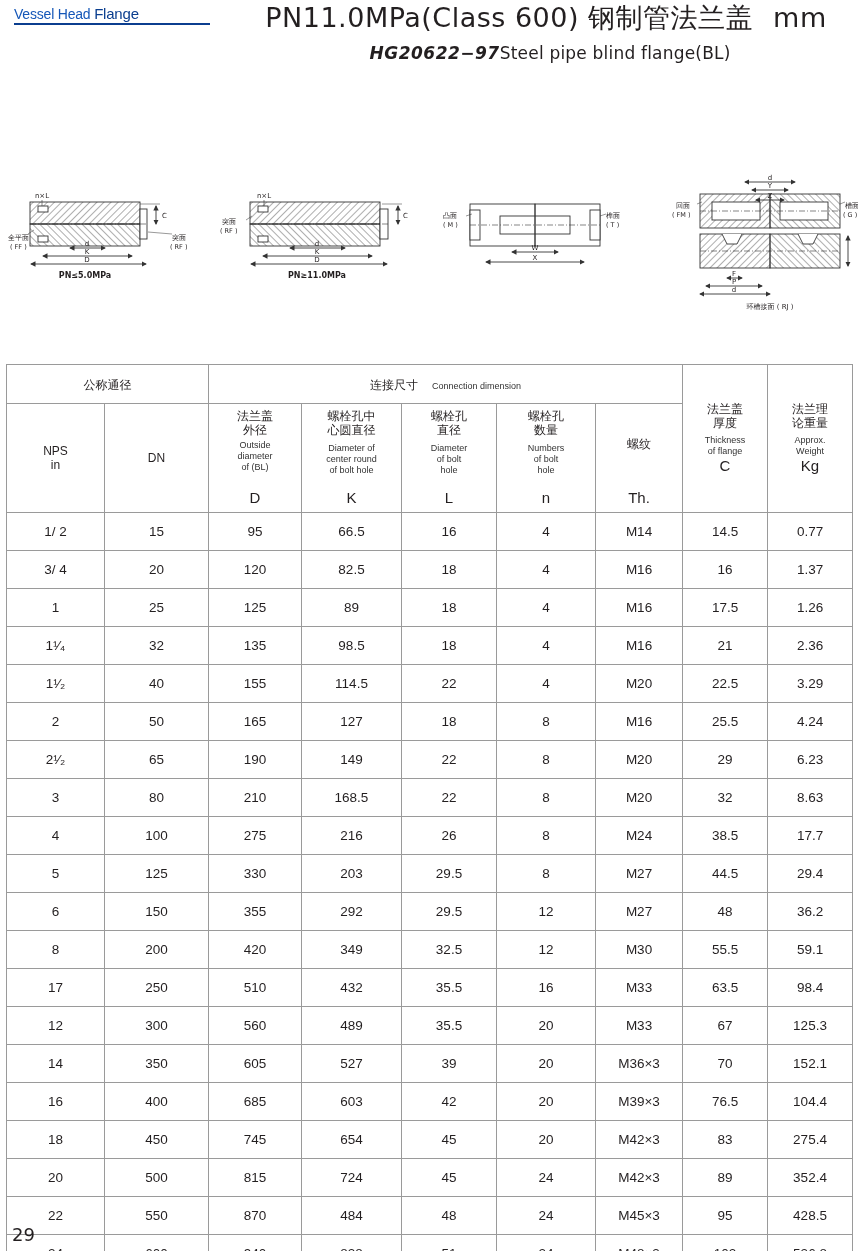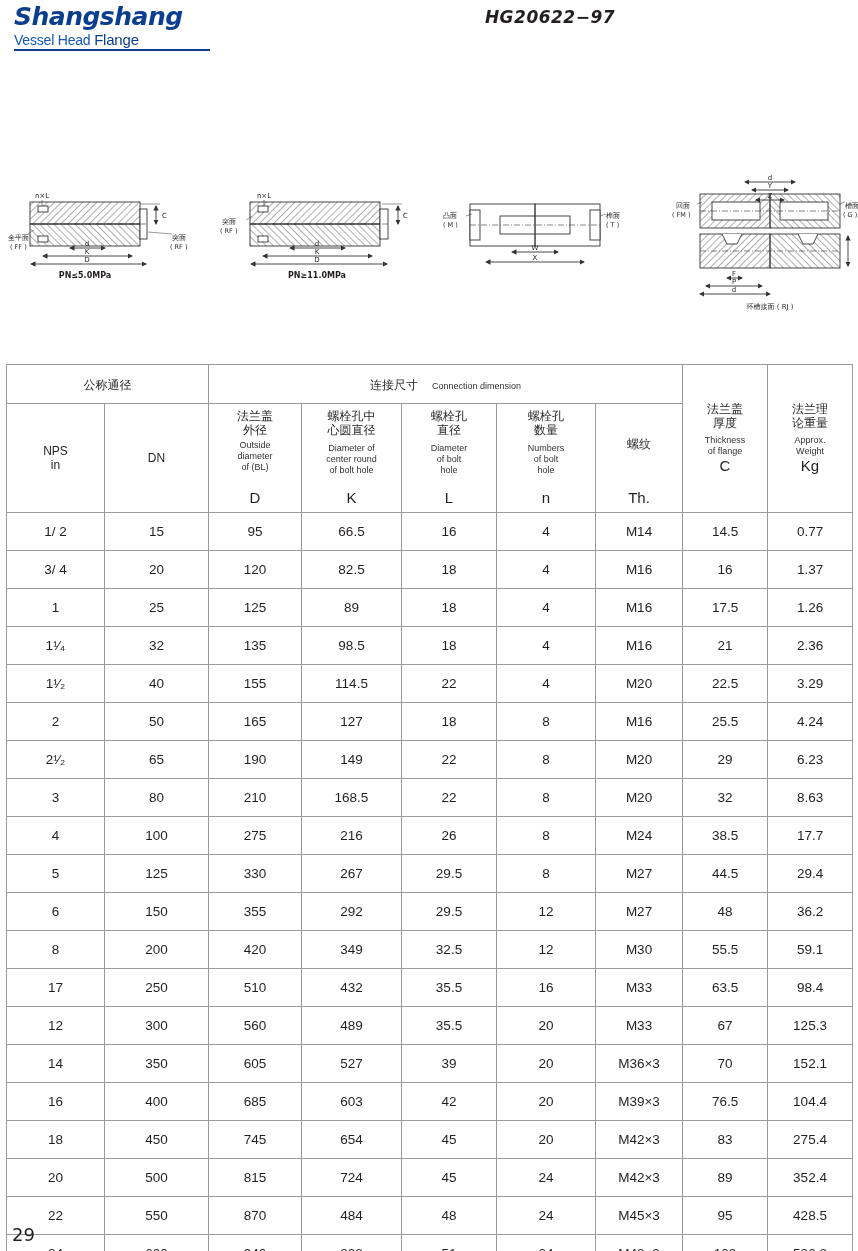--- a/index.html
+++ b/index.html
@@ -154,28 +154,29 @@
     font-size: 18px;
     color: #231f20;
     font-family: "DejaVu Sans", sans-serif;
   }
 </style>
 </head>
 <body>
 
 <div class="header">
   <div class="logo">
-    <div class="logo-line1">Shangshang</div>
     <div class="logo-line2"><span>Vessel Head</span> <span class="flange">Flange</span></div>
     <div class="logo-underline"></div>
   </div>
 
   <div class="title-block">
+    <div class="title-main"><span>PN11.0MPa(Class 600) 钢制管法兰盖</span><span class="mm">mm</span></div>
     <div class="title-sub-row">
       <div class="title-std">HG20622−97</div>
+      <div class="title-en">Steel pipe blind flange(BL)</div>
     </div>
   </div>
 </div>
 
 <div class="diagrams">
   <svg width="858" height="192" viewBox="0 0 858 192">
     <defs>
       <pattern id="hatch" patternUnits="userSpaceOnUse" width="5" height="5" patternTransform="rotate(45)">
         <line x1="0" y1="0" x2="0" y2="5" stroke="#333" stroke-width="0.8"></line>
       </pattern>
@@ -497,21 +498,21 @@
           <td>26</td>
           <td>8</td>
           <td>M24</td>
           <td>38.5</td>
           <td>17.7</td>
         </tr>
         <tr class="data-row">
           <td>5</td>
           <td>125</td>
           <td>330</td>
-          <td>267</td>
+          <td>203</td>
           <td>29.5</td>
           <td>8</td>
           <td>M27</td>
           <td>44.5</td>
           <td>29.4</td>
         </tr>
         <tr class="data-row">
           <td>6</td>
           <td>150</td>
           <td>355</td>

